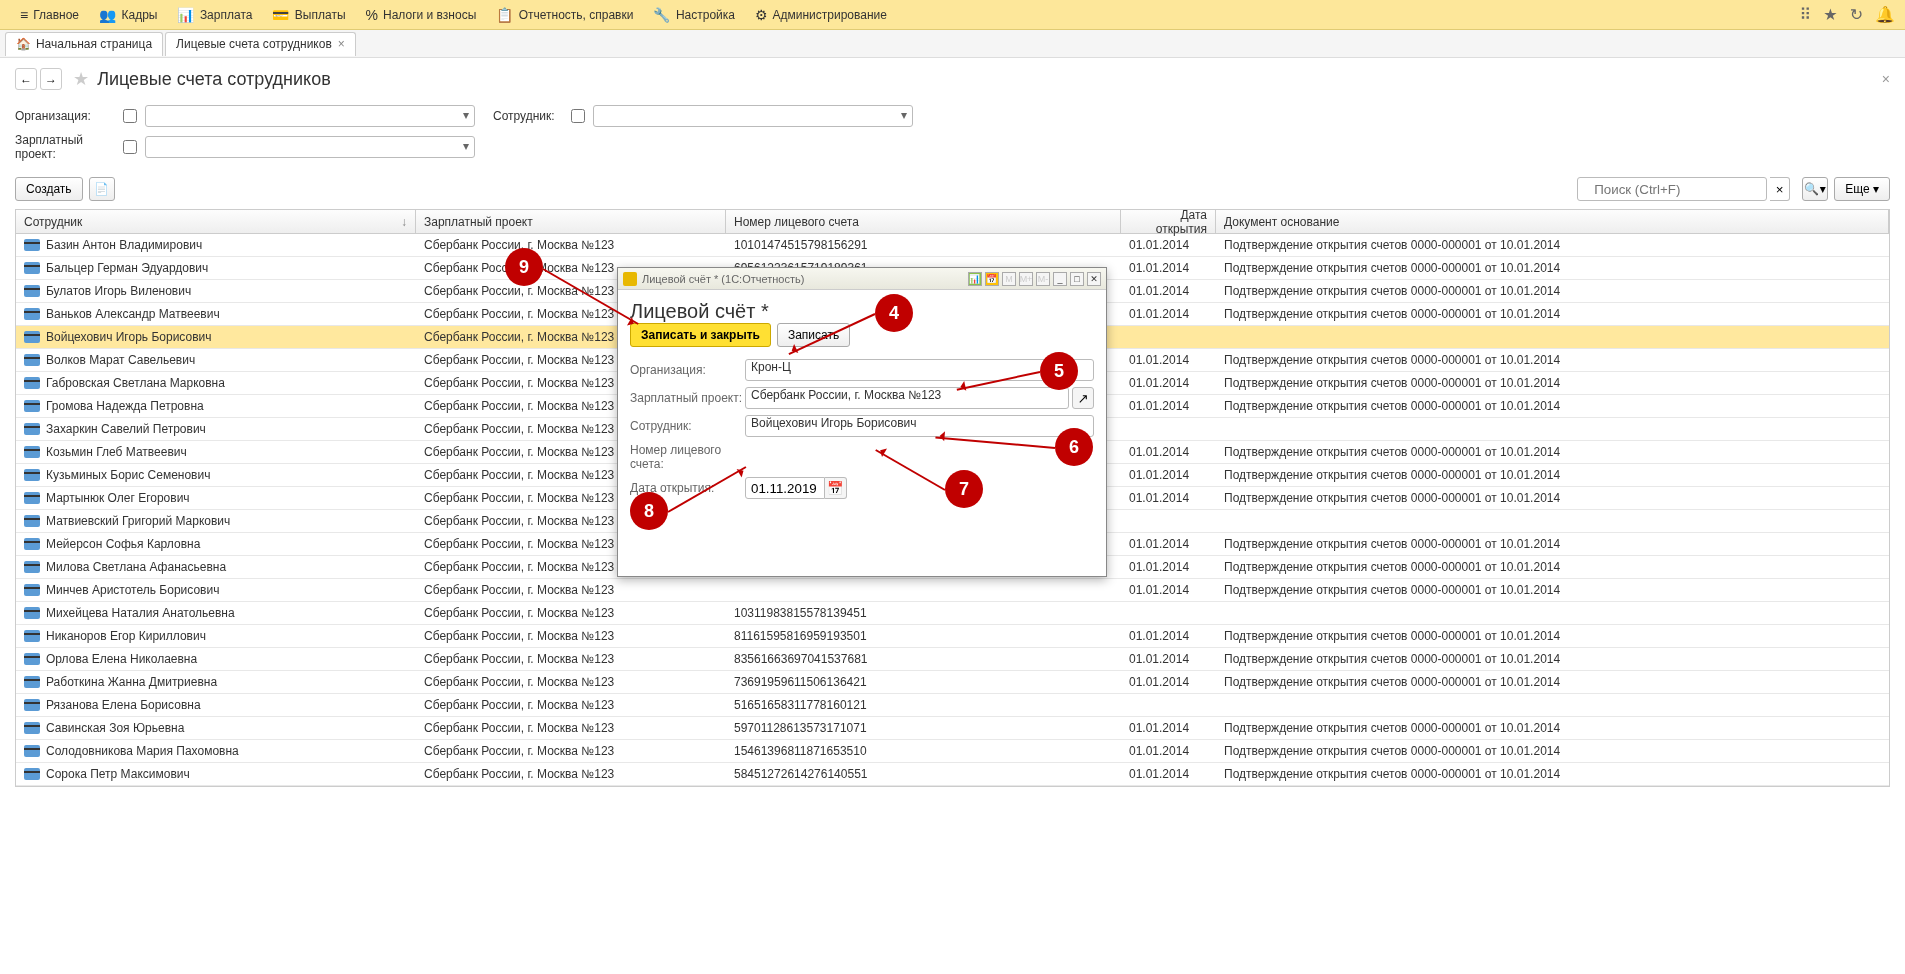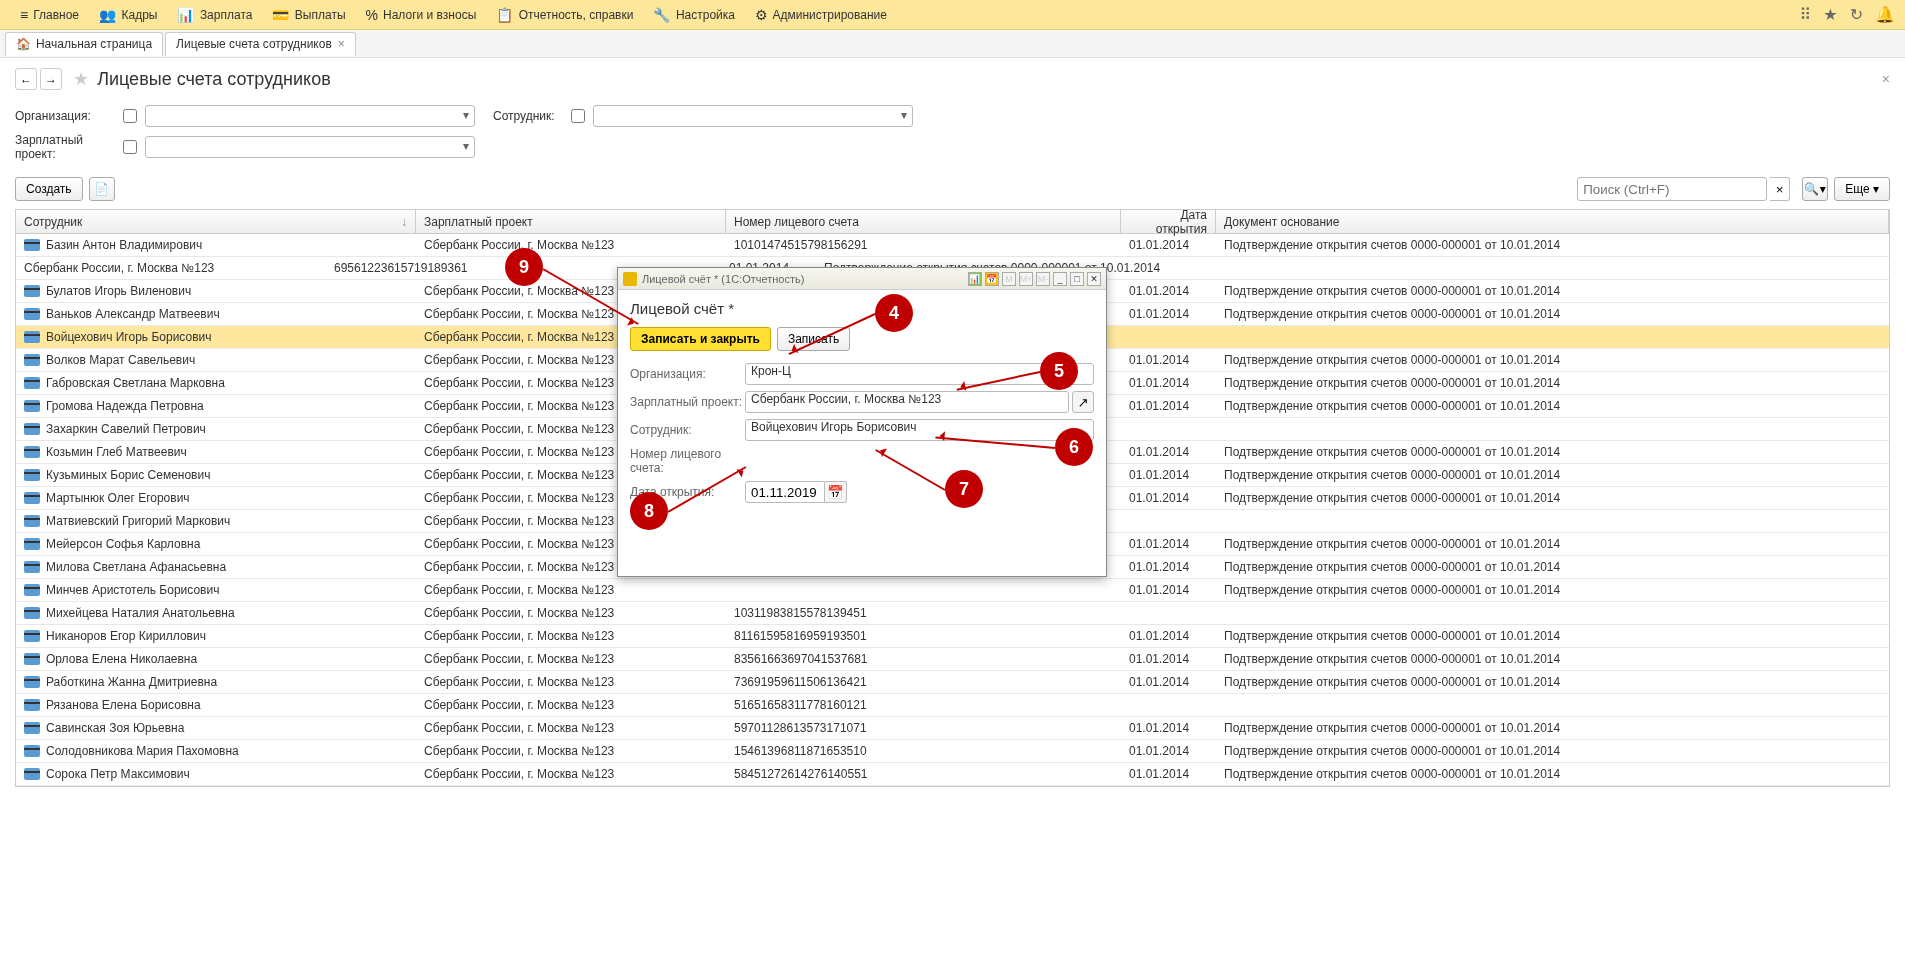--- a/index.html
+++ b/index.html
@@ -34,21 +34,21 @@
 .filter-select { height: 22px; border: 1px solid #bbb; border-radius: 3px; background: #fff; padding: 0 20px 0 5px; position: relative; }
 .filter-select::after { content: "▾"; position: absolute; right: 5px; color: #666; top: 2px; }
 .fw-330 { width: 330px; }
 .fw-320 { width: 320px; }
 
 
 .toolbar { display: flex; align-items: center; padding: 5px 15px 8px; gap: 6px; }
 .btn { height: 24px; border: 1px solid #aaa; background: linear-gradient(#fff,#eee); border-radius: 3px; padding: 0 10px; cursor: pointer; font-size: 12px; }
 .btn-icon { width: 26px; padding: 0; }
 .toolbar-spacer { flex: 1; }
-.search-box { width: 190px; height: 24px; border: 1px solid #bbb; border-radius: 3px; padding: 0 5px; }
+.search-box { width: 190px; height: 24px; border: 1px solid #bbb; border-radius: 3px; padding: 0 16px; }
 .search-clear { width: 20px; height: 24px; border: 1px solid #bbb; border-left: none; border-radius: 0 3px 3px 0; background: #fff; cursor: pointer; margin-left: -3px; }
 
 
 .table-wrap { border: 1px solid #ccc; margin: 0 15px; }
 .table-head { display: flex; background: linear-gradient(#fdfdfd,#eee); border-bottom: 1px solid #ccc; height: 24px; }
 .th { padding: 4px 8px; border-right: 1px solid #ccc; display: flex; align-items: center; text-align: right; }
 .table-body { max-height: 560px; overflow-y: auto; }
 .tr { display: flex; border-bottom: 1px solid #e8e8e8; height: 23px; align-items: center; }
 .tr.selected { background: #ffe89e; }
 .td { padding: 3px 8px; overflow: hidden; white-space: nowrap; }
@@ -64,21 +64,21 @@
 
 .dialog { position: absolute; left: 617px; top: 267px; width: 490px; height: 310px; background: #fff; border: 1px solid #888; box-shadow: 0 3px 10px rgba(0,0,0,0.3); }
 .dlg-titlebar { height: 22px; background: linear-gradient(#f7f7f0,#e8e8dd); display:flex; align-items:center; padding: 0 5px; border-bottom:1px solid #ccc; font-size:11px; }
 .dlg-1c { width:14px; height:14px; background:#e8b800; border-radius:2px; margin-right:5px; }
 .dlg-title-text { flex:1; color:#666; }
 .dlg-winicons { display:flex; gap:3px; }
 .dlg-winicon { width:14px; height:14px; border:1px solid #aaa; font-size:9px; display:flex; align-items:center; justify-content:center; cursor:pointer; background:#f5f5f5; }
 .dlg-greenicon { background:#8bc34a; }
 .dlg-yellowicon { background:#ffc107; }
 .dlg-body { padding: 10px 12px; }
-.dlg-heading { font-size: 15px; margin-bottom: 10px; }
+.dlg-heading { font-size: 20px; }
 .dlg-toolbar { display:flex; gap:6px; margin-bottom: 12px; }
 .btn-primary { background: #ffe033; border:1px solid #cca800; font-weight:bold; }
 .dlg-field { display:flex; align-items:center; margin-bottom: 6px; }
 .dlg-label { width: 115px; color: #666; }
 .dlg-input { flex:1; height:22px; border:1px solid #bbb; border-radius:3px; padding: 0 5px; background:#fff; }
 .dlg-input-btn { width:22px; height:22px; border:1px solid #bbb; border-radius:3px; margin-left:3px; background:#f5f5f5; cursor:pointer; }
 .dlg-date { width: 80px; height:22px; border:1px solid #bbb; border-radius:3px 0 0 3px; padding:0 5px; }
 .dlg-date-btn { width:22px; height:22px; border:1px solid #bbb; border-left:none; border-radius:0 3px 3px 0; background:#f5f5f5; cursor:pointer; }
 
 
@@ -194,20 +194,24 @@
     <div class="td col-emp">
           <span class="card-icon"></span>
           <span>Базин Антон Владимирович</span>
         </div>
     <div class="td col-proj">Сбербанк России, г. Москва №123</div>
     <div class="td col-acc">10101474515798156291</div>
     <div class="td col-date">01.01.2014</div>
     <div class="td col-doc">Подтверждение открытия счетов 0000-000001 от 10.01.2014</div>
       </div>
       <div class="tr">
+    <div class="td col-emp">
+          <span class="card-icon"></span>
+          <span>Бальцер Герман Эдуардович</span>
+        </div>
     <div class="td col-proj">Сбербанк России, г. Москва №123</div>
     <div class="td col-acc">69561223615719189361</div>
     <div class="td col-date">01.01.2014</div>
     <div class="td col-doc">Подтверждение открытия счетов 0000-000001 от 10.01.2014</div>
       </div>
       <div class="tr">
     <div class="td col-emp">
           <span class="card-icon"></span>
           <span>Булатов Игорь Виленович</span>
         </div>

